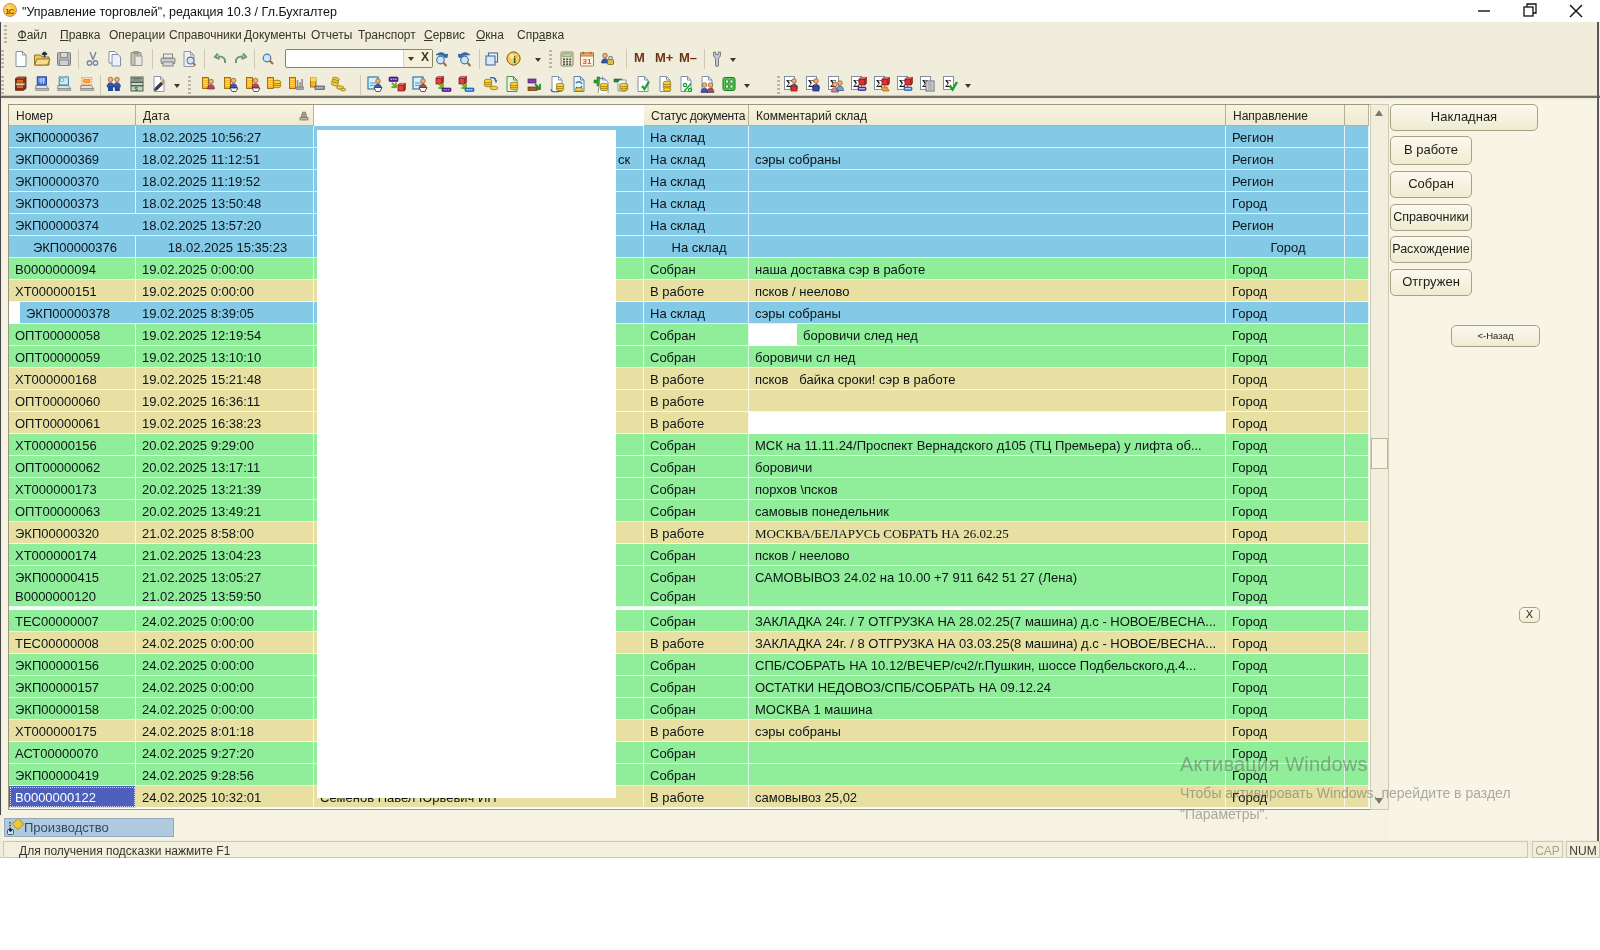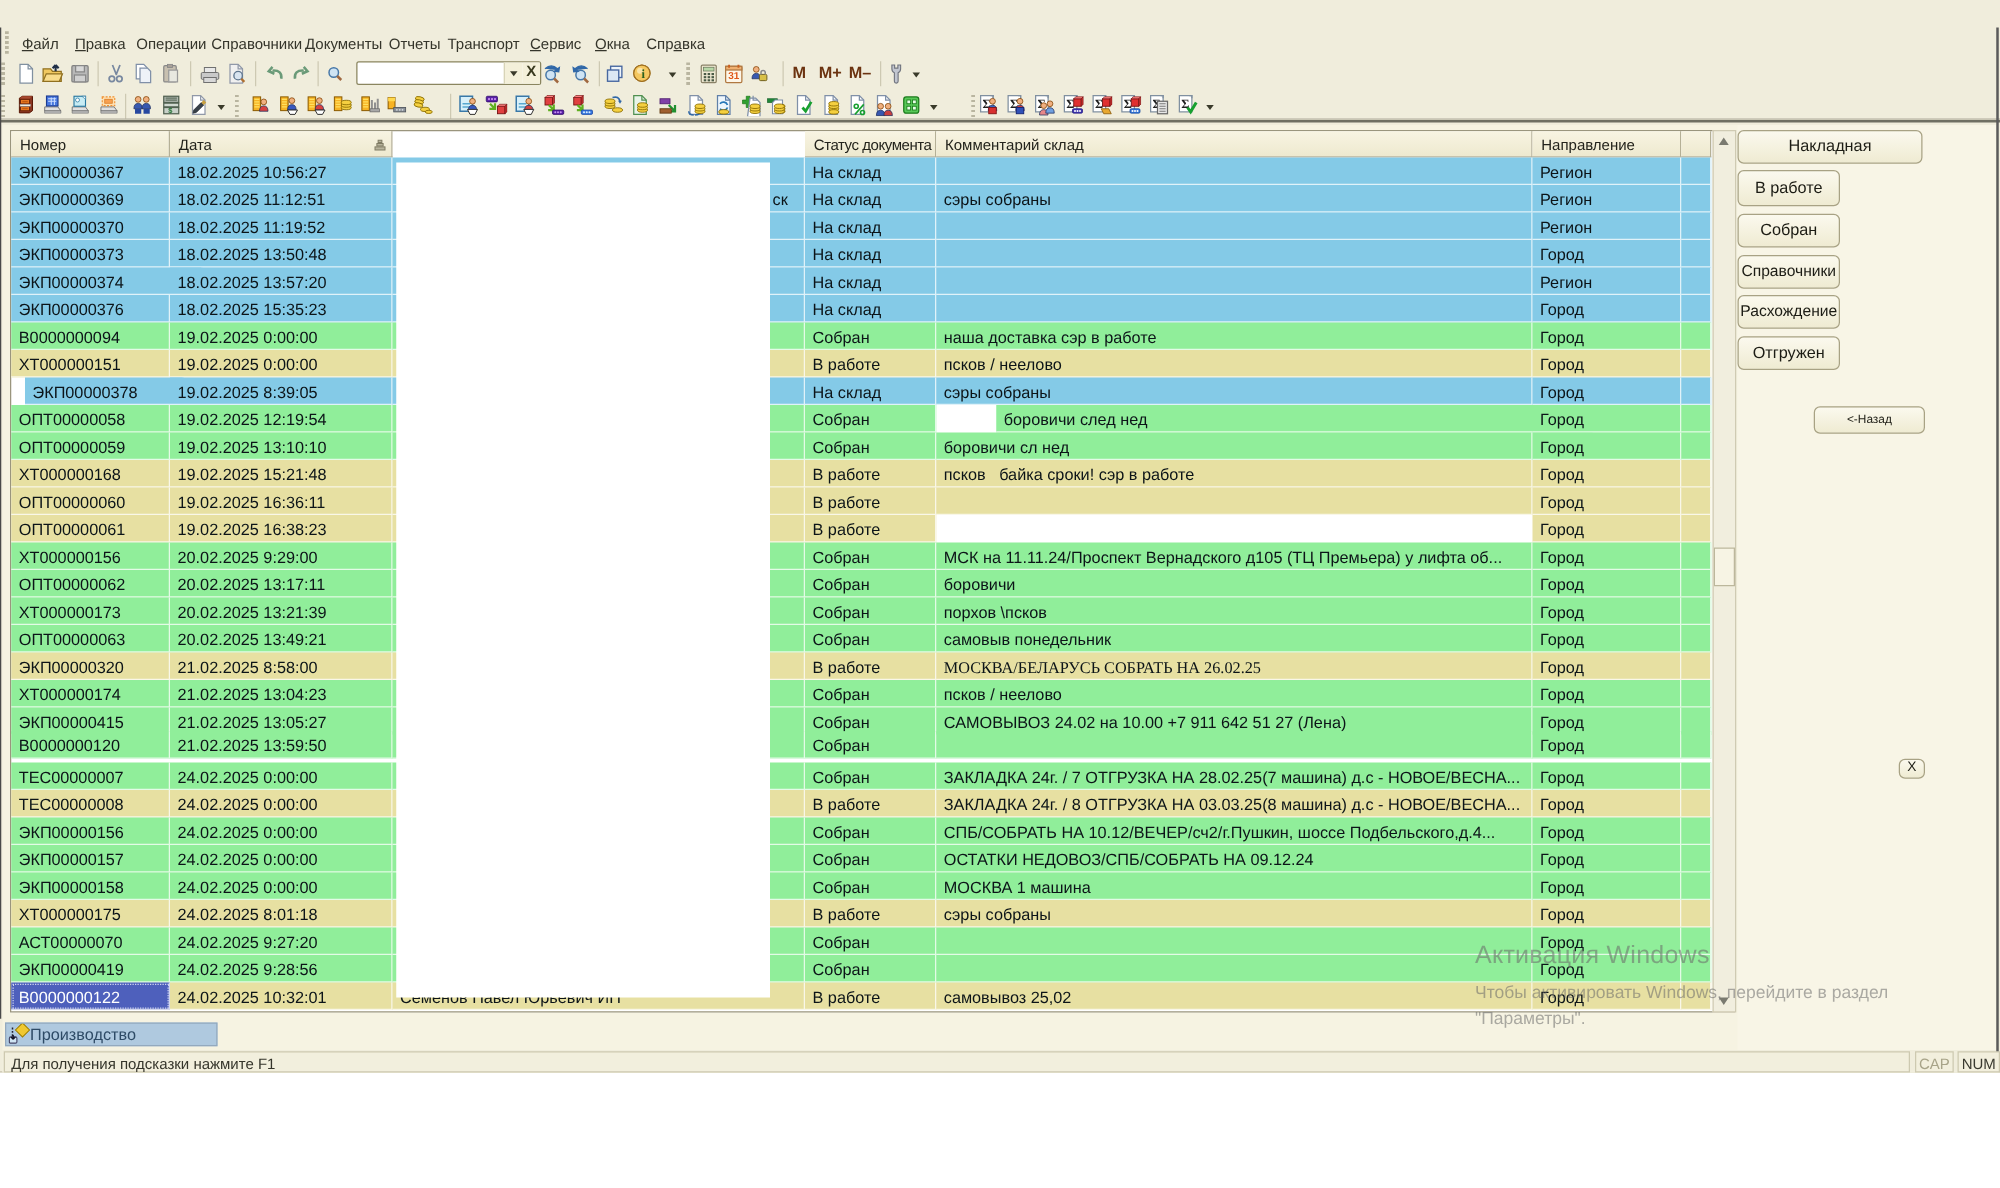--- a/index.html
+++ b/index.html
@@ -39,20 +39,37 @@
   .spanel { position:absolute; top:741px; height:17px; border:1px solid #cdc9b0; background:#F2EFDD; font-size:12px; text-align:center; padding-top:1.5px;}
   #wm { position:absolute; left:1180px; top:753px; color:rgba(106,106,106,0.55); }
   #whitebox { position:absolute; left:317px; top:130px; width:299px; height:668px; background:#fff; }
   #combo { position:absolute; left:283px; top:3px; width:148px; height:19px; background:#fff; border:1px solid #8a855f; border-radius:2px;}
   #combo .dd { position:absolute; left:117px; top:0px; width:15px; height:17px; border-left:1px solid #d8d4b8; background:#F4F0DA;}
   #combo .cx { position:absolute; left:132px; top:0px; width:14px; height:17px; background:#F4F0DA; font-weight:bold; color:#3a3a20; font-size:12px; text-align:center;}
 </style>
 </head>
 <body>
 <div id="win">
+  <div id="titlebar">
+    <div id="title-ico">
+        <span>1С</span>
+      </div>
+    <div id="title-txt">"Управление торговлей", редакция 10.3 / Гл.Бухгалтер</div>
+    <svg class="capbtn" style="left:1474px;width:20px;" viewBox="0 0 20 22">
+        <line x1="4" y1="11" x2="16" y2="11" stroke="#111" stroke-width="1.4"></line>
+      </svg>
+    <svg class="capbtn" style="left:1520px;width:20px;" viewBox="0 0 20 22">
+        <rect x="4" y="7" width="9" height="9" fill="none" stroke="#111" stroke-width="1.3"></rect>
+        <polyline points="7,7 7,4 16,4 16,13 13,13" fill="none" stroke="#111" stroke-width="1.3"></polyline>
+      </svg>
+    <svg class="capbtn" style="left:1566px;width:20px;" viewBox="0 0 20 22">
+        <line x1="4" y1="5" x2="16" y2="17" stroke="#111" stroke-width="1.4"></line>
+        <line x1="16" y1="5" x2="4" y2="17" stroke="#111" stroke-width="1.4"></line>
+      </svg>
+  </div>
   <div id="menubar">
       <div class="grip" style="left:2px;top:3px;"></div>
       <span class="mi" style="left: 15.5px;"><u>Ф</u>айл</span>
       <span class="mi" style="left: 58px;"><u>П</u>равка</span>
       <span class="mi" style="left: 107px;">Операции</span>
       <span class="mi" style="left: 167px;">Справочники</span>
       <span class="mi" style="left: 242px;"><u>Д</u>окументы</span>
       <span class="mi" style="left: 309px;">Отчеты</span>
       <span class="mi" style="left: 356px;">Транспорт</span>
       <span class="mi" style="left: 422px;"><u>С</u>ервис</span>
@@ -605,21 +622,21 @@
         </div>
         <div class="row" style="top:109px;">
           <div class="cell cB" style="left:0px;width:153px;">ЭКП00000374</div>
           <div class="cell cB" style="left:127px;width:178px;">18.02.2025 13:57:20</div>
           <div class="cell cB" style="left:305px;width:330px;"></div>
           <div class="cell cB" style="left:635px;width:105px;">На склад</div>
           <div class="cell cB" style="left:740px;width:477px;"></div>
           <div class="cell cB" style="left:1217px;width:119px;">Регион</div>
           <div class="cell cB" style="left:1336px;width:24px;"></div>
         </div>
-        <div class="row" style="top:131px;">
+        <div class="row" style="top:131px;text-align:center;">
           <div class="cell cB" style="left:0px;width:127px;">ЭКП00000376</div>
           <div class="cell cB" style="left:127px;width:178px;">18.02.2025 15:35:23</div>
           <div class="cell cB" style="left:305px;width:330px;"></div>
           <div class="cell cB" style="left:635px;width:105px;">На склад</div>
           <div class="cell cB" style="left:740px;width:477px;"></div>
           <div class="cell cB" style="left:1217px;width:119px;">Город</div>
           <div class="cell cB" style="left:1336px;width:24px;"></div>
         </div>
         <div class="row" style="top:153px;">
           <div class="cell cG" style="left:0px;width:127px;">В0000000094</div>
@@ -869,21 +886,21 @@
         <div class="pbtn" style="left:1449px;top:225px;width:89px;height:22px;font-size:9.5px;line-height:19px;">&lt;-Назад</div>
         <div class="pbtn" style="left:1517px;top:507px;width:21px;height:16px;font-size:11px;line-height:13px;">X</div>
       </div>
     <div id="tab"><svg style="position:absolute;left:1px;top:0px" width="18" height="17" viewBox="0 0 18 17">
           <rect x="8" y="1" width="8" height="8" transform="rotate(45 12 5)" fill="#f0c830" stroke="#a08000" stroke-width="0.8"></rect>
           <path d="M4 3 v8" stroke="#223" stroke-width="1.2" stroke-dasharray="1.5 1.2"></path>
           <rect x="1.5" y="10.5" width="6" height="5" rx="1" fill="#cfe4f2" stroke="#446" stroke-width="0.9"></rect>
           <path d="M4.5 9 v3.5 m0 0 l-1.8-2 m1.8 2 l1.8-2" fill="none" stroke="#112" stroke-width="1.1"></path>
         </svg>Производство</div>
     <div id="sbar"></div>
-      <div class="spanel" style="left:1px;width:1525px;padding-left:5px;text-align:left;color:#35352b;">Для получения подсказки нажмите F1</div>
+      <div class="spanel" style="left:1px;width:1525px;padding-left:15px;text-align:left;color:#35352b;">Для получения подсказки нажмите F1</div>
       <div class="spanel" style="left:1530px;width:31px;color:#a8a489;">CAP</div>
       <div class="spanel" style="left:1564px;width:34px;color:#3a3a30;">NUM</div>
   </div>
   <div id="wm">
     <div style="font-size:20px;letter-spacing:0.2px;">Активация Windows</div>
     <div style="font-size:14px;margin-top:9px;">Чтобы активировать Windows, перейдите в раздел</div>
     <div style="font-size:14px;margin-top:5px;">"Параметры".</div>
   </div>
 </div>
 <div id="whitebox"></div>

